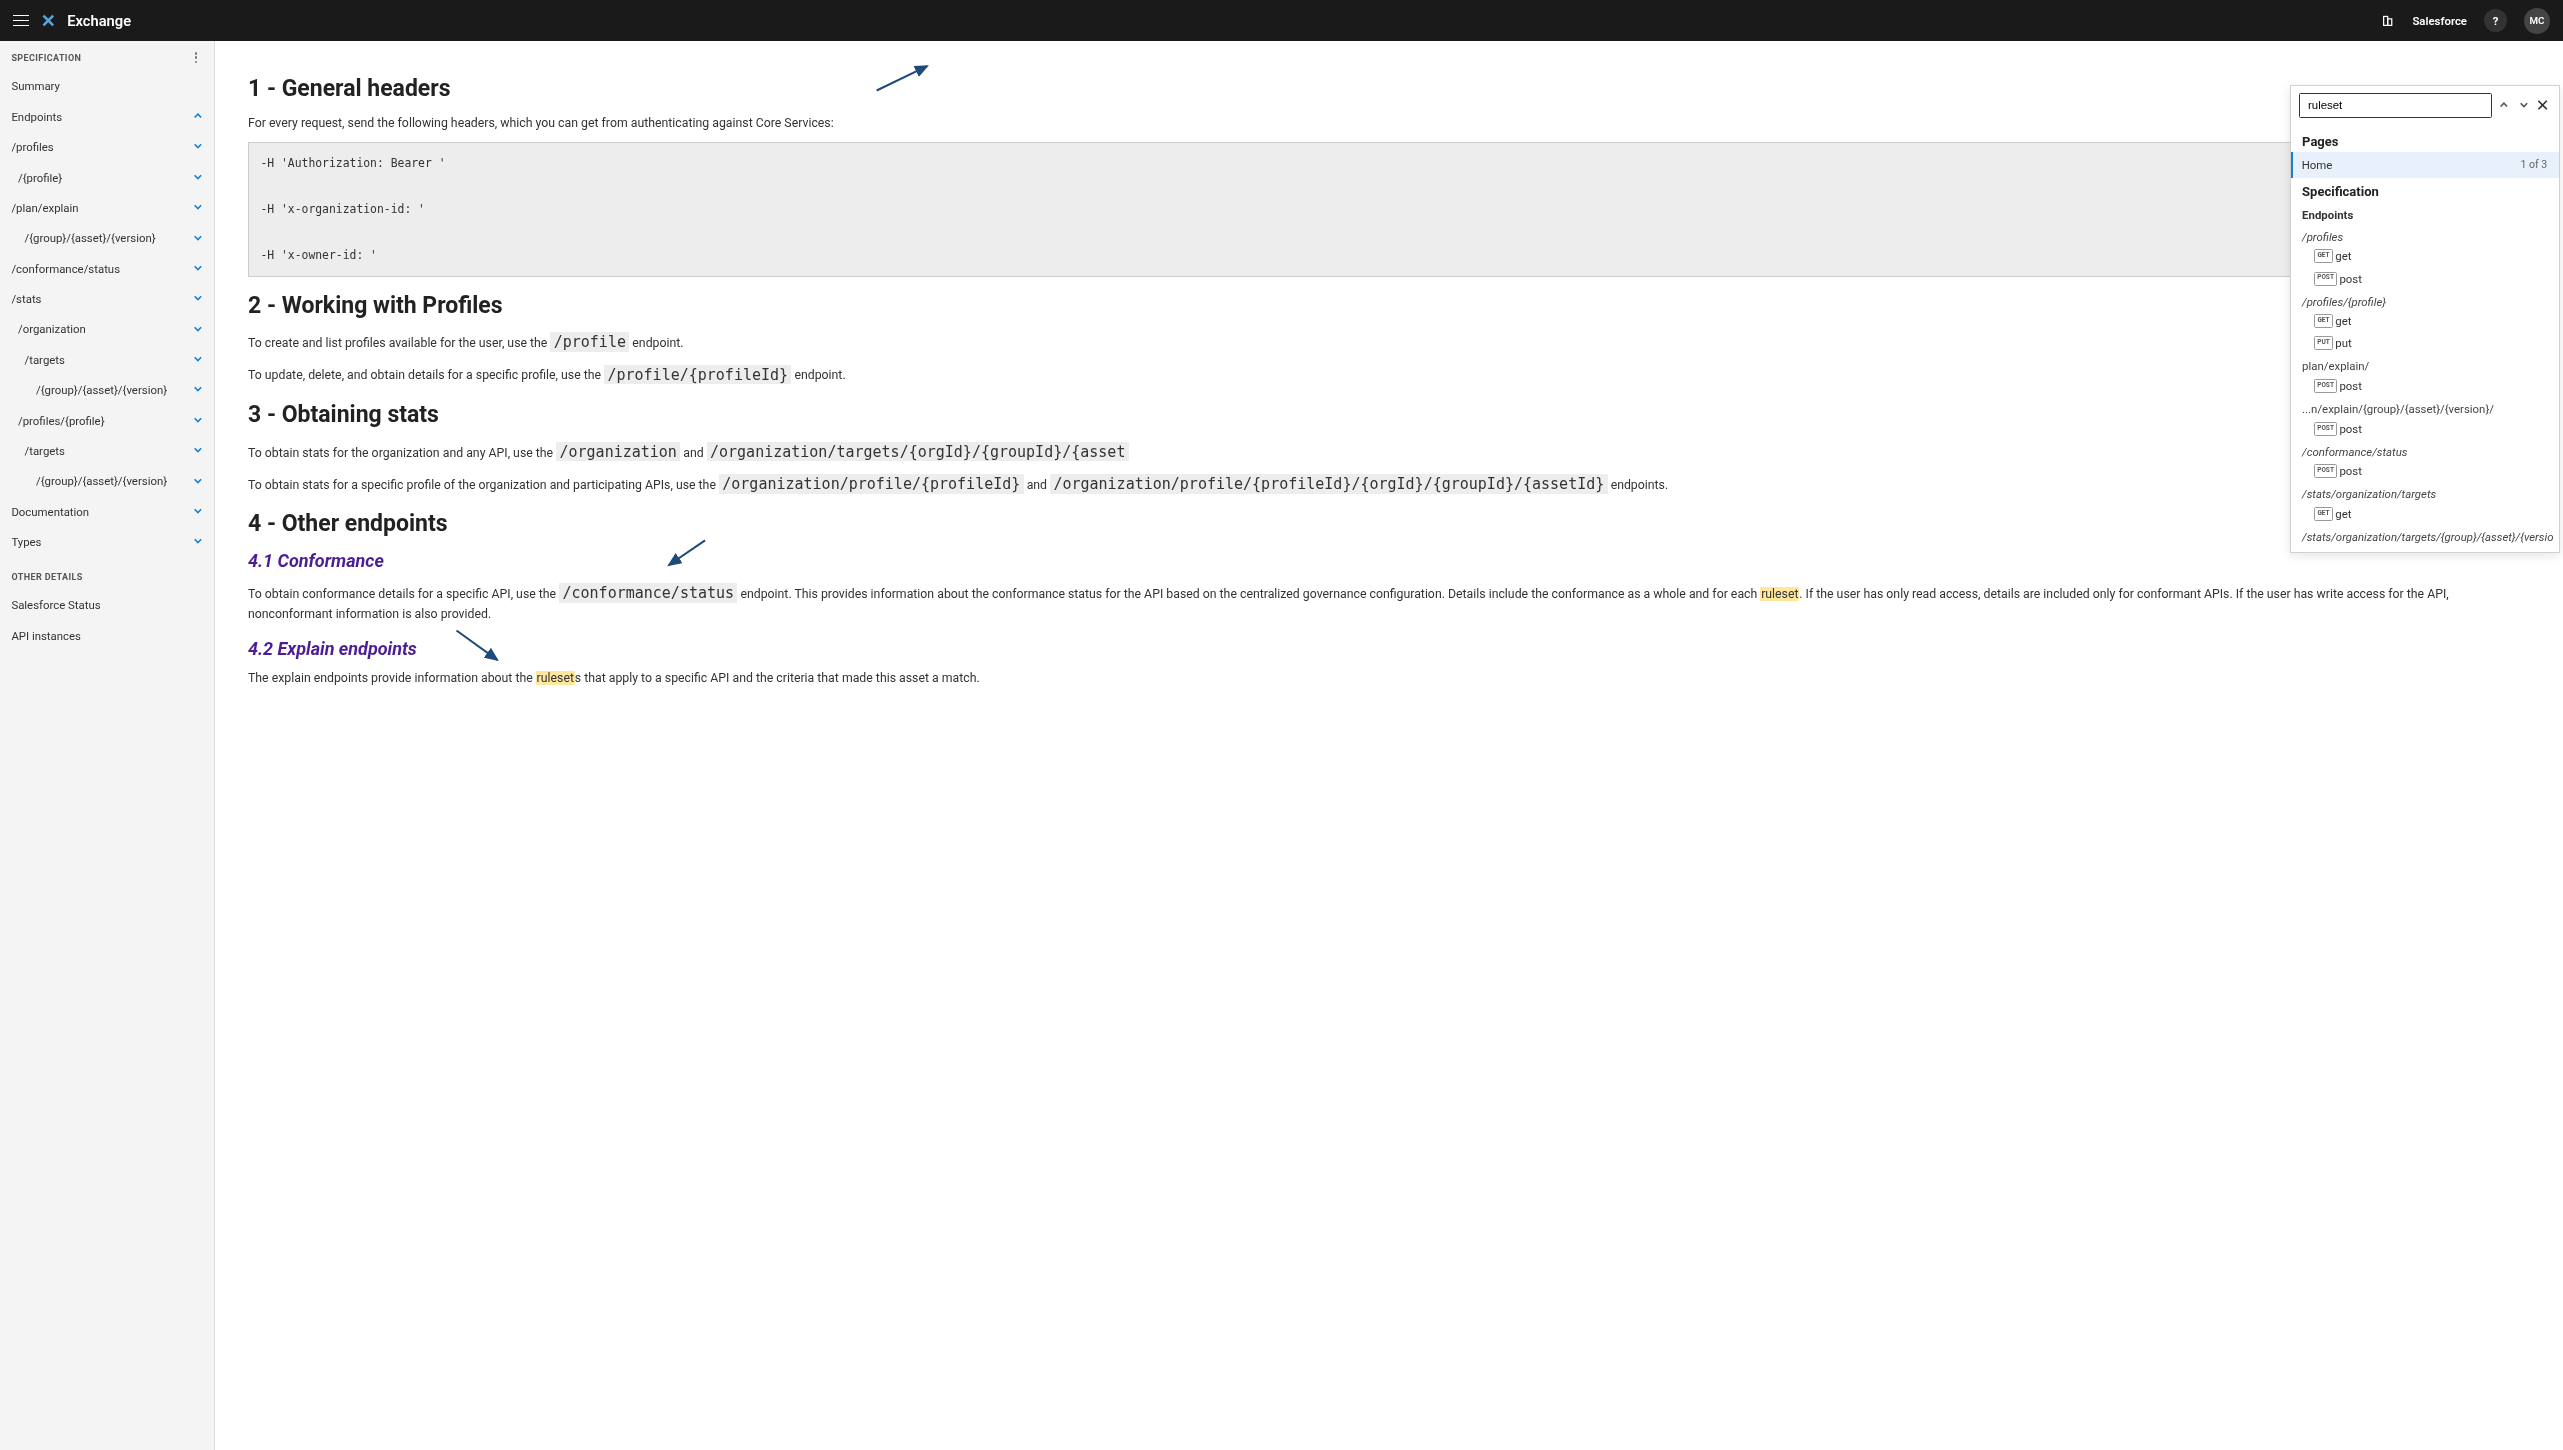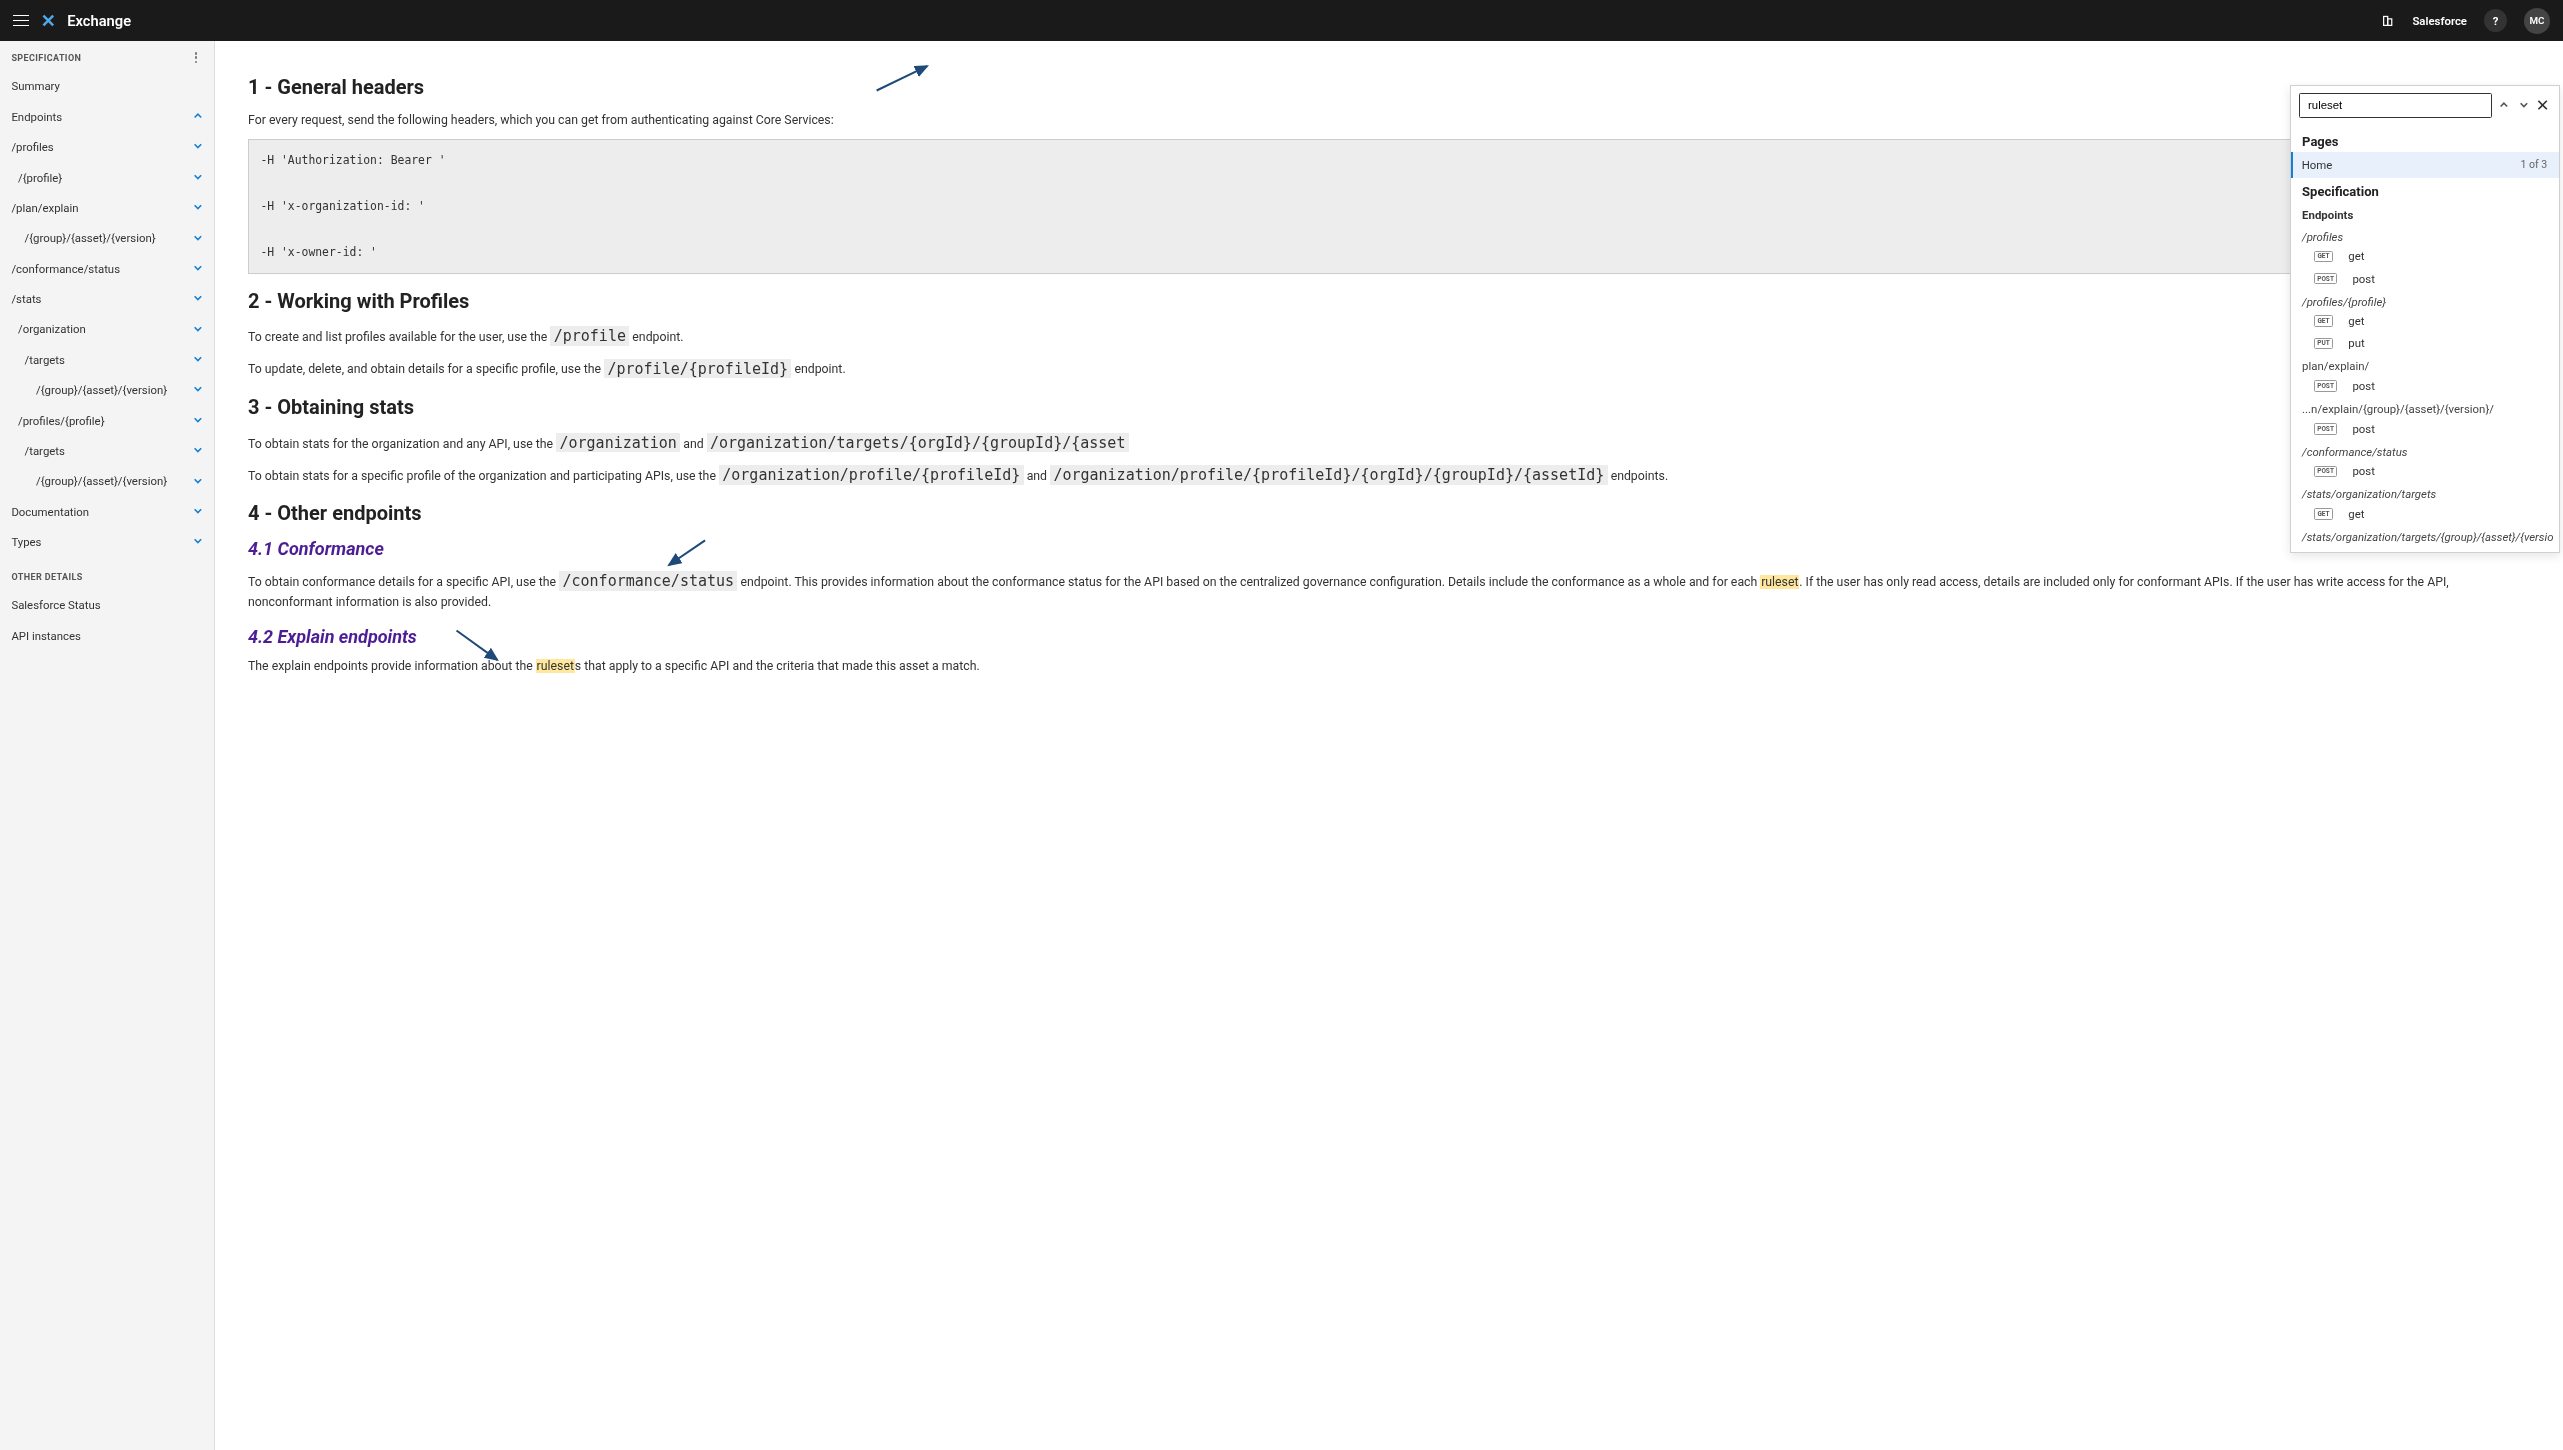--- a/index.html
+++ b/index.html
@@ -29,41 +29,41 @@
     .nav-item { display: flex; justify-content: space-between; align-items: flex-start; padding: 8.2px 11.4px; cursor: pointer; color: #333; }
     .chevron { width: 9.8px; height: 9.8px; display: inline-block; }
     .chevron svg { stroke: #1680d3; }
     .nav-a { padding-left: 11.4px; }
     .nav-b { padding-left: 18px; }
     .nav-c { padding-left: 24.5px; }
     .nav-d { padding-left: 36px; }
     
     
     .main { flex: 1; overflow-y: auto; padding: 19.6px 33px; position: relative; }
-    .main h2 { font-size: 20px; font-weight: 700; margin: 14.7px 0 11.4px; color: #222; }
+    .main h2 { font-size: 23px; font-weight: 700; margin: 14.7px 0 11.4px; color: #222; }
     .main h3 { font-size: 18px; font-weight: 700; margin: 13px 0 9.8px; color: #4c1d95; font-style: italic; }
     .main p { margin: 8.2px 0; line-height: 1.6; font-size: 12.3px; color: #333; }
     .codeblock { background: #ededed; border: 0.8px solid #ccc; padding: 9.8px 11.4px; font-family: ui-monospace, "SFMono-Regular", Menlo, monospace; font-size: 11.4px; white-space: pre; margin: 8.2px 0 14.7px; line-height: 2; }
     code { background: #ededed; padding: 0.8px 3.3px; font-family: ui-monospace, Menlo, monospace; font-size: 15px; }
     .hl { background: #ffe89e; padding: 0 0.8px; }
     
     
     .search-panel { position: absolute; top: 44px; right: 3.3px; width: 270px; background: #fff; border: 0.8px solid #d0d0d0; box-shadow: 0 3.3px 9.8px rgba(0,0,0,0.1); z-index: 50; display: flex; flex-direction: column; max-height: 501px; }
     .search-head { display: flex; align-items: center; gap: 4.9px; padding: 6.5px 8.2px; }
     .search-input { flex: 1; border: 0.8px solid #333; padding: 5.7px 8.2px; font-size: 11.4px; border-radius: 1.6px; }
     .nav-arrow { width: 14.7px; height: 14.7px; cursor: pointer; display: flex; align-items: center; justify-content: center; color: #555; }
     .close-btn { width: 14.7px; cursor: pointer; font-size: 16.4px; color: #333; }
     .search-body { overflow-y: auto; padding: 3.3px 0 6.5px; }
     .sp-section { font-size: 13px; font-weight: 700; padding: 6.5px 11.4px 3.3px; color: #222; }
     .sp-subsection { font-size: 11.4px; font-weight: 700; padding: 4.9px 11.4px 3.3px; color: #333; }
     .sp-row { display: flex; justify-content: space-between; padding: 5.7px 11.4px; cursor: pointer; font-size: 11.4px; }
     .sp-row.active { background: #e8f0fb; border-left: 2.5px solid #1680d3; padding-left: 9px; }
     .sp-path { font-style: italic; color: #444; padding: 4.9px 11.4px 1.6px; font-size: 11.4px; }
     .sp-path.noital { font-style: normal; }
-    .sp-method { display: flex; align-items: center; gap: 15px; padding: 4.1px 11.4px 4.1px 23px; cursor: pointer; font-size: 11.4px; }
+    .sp-method { display: flex; gap: 2px; padding: 4.1px 11.4px 4.1px 23px; cursor: pointer; font-size: 11.4px; }
     .method-badge { font-size: 6.5px; font-weight: 700; border: 0.8px solid #999; padding: 0.8px 2.5px; border-radius: 1.6px; color: #555; min-width: 19.6px; text-align: center; }
     .count { color: #666; font-size: 10.6px; }
     
     
     .annot { position: absolute; pointer-events: none; z-index: 40; }
   </style>
 </head>
 <body>
 
 <div class="topbar">

